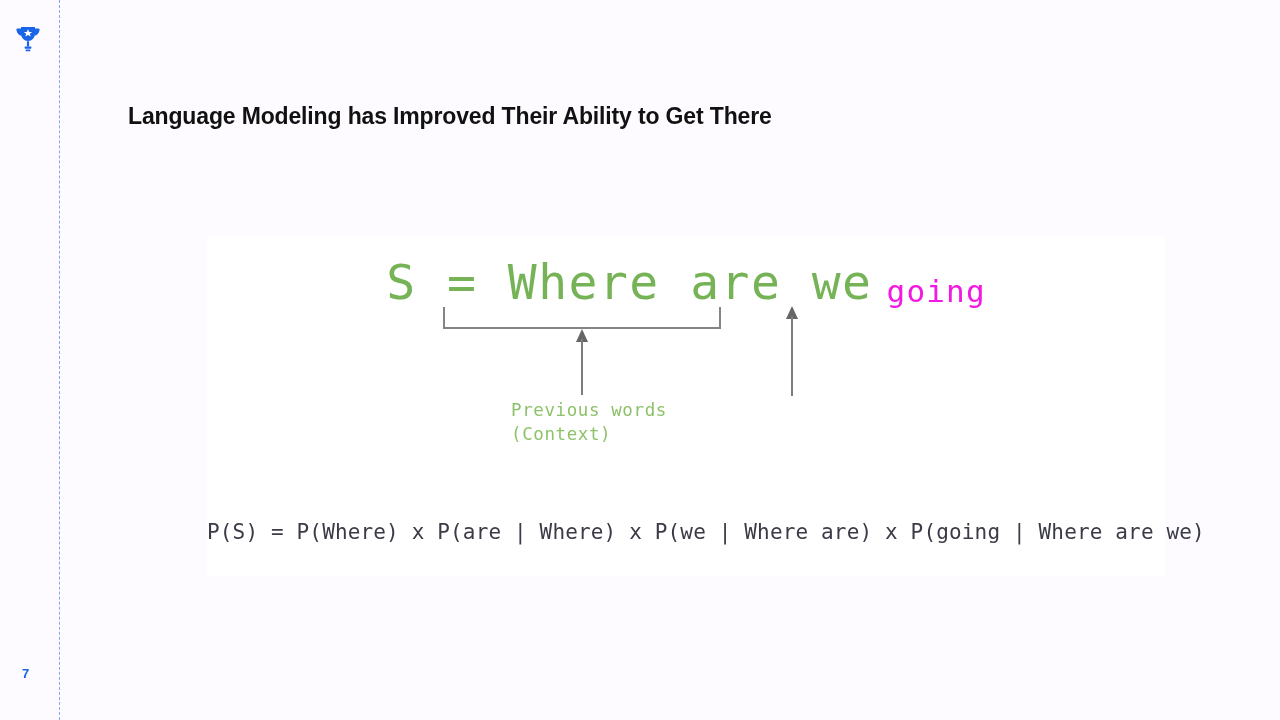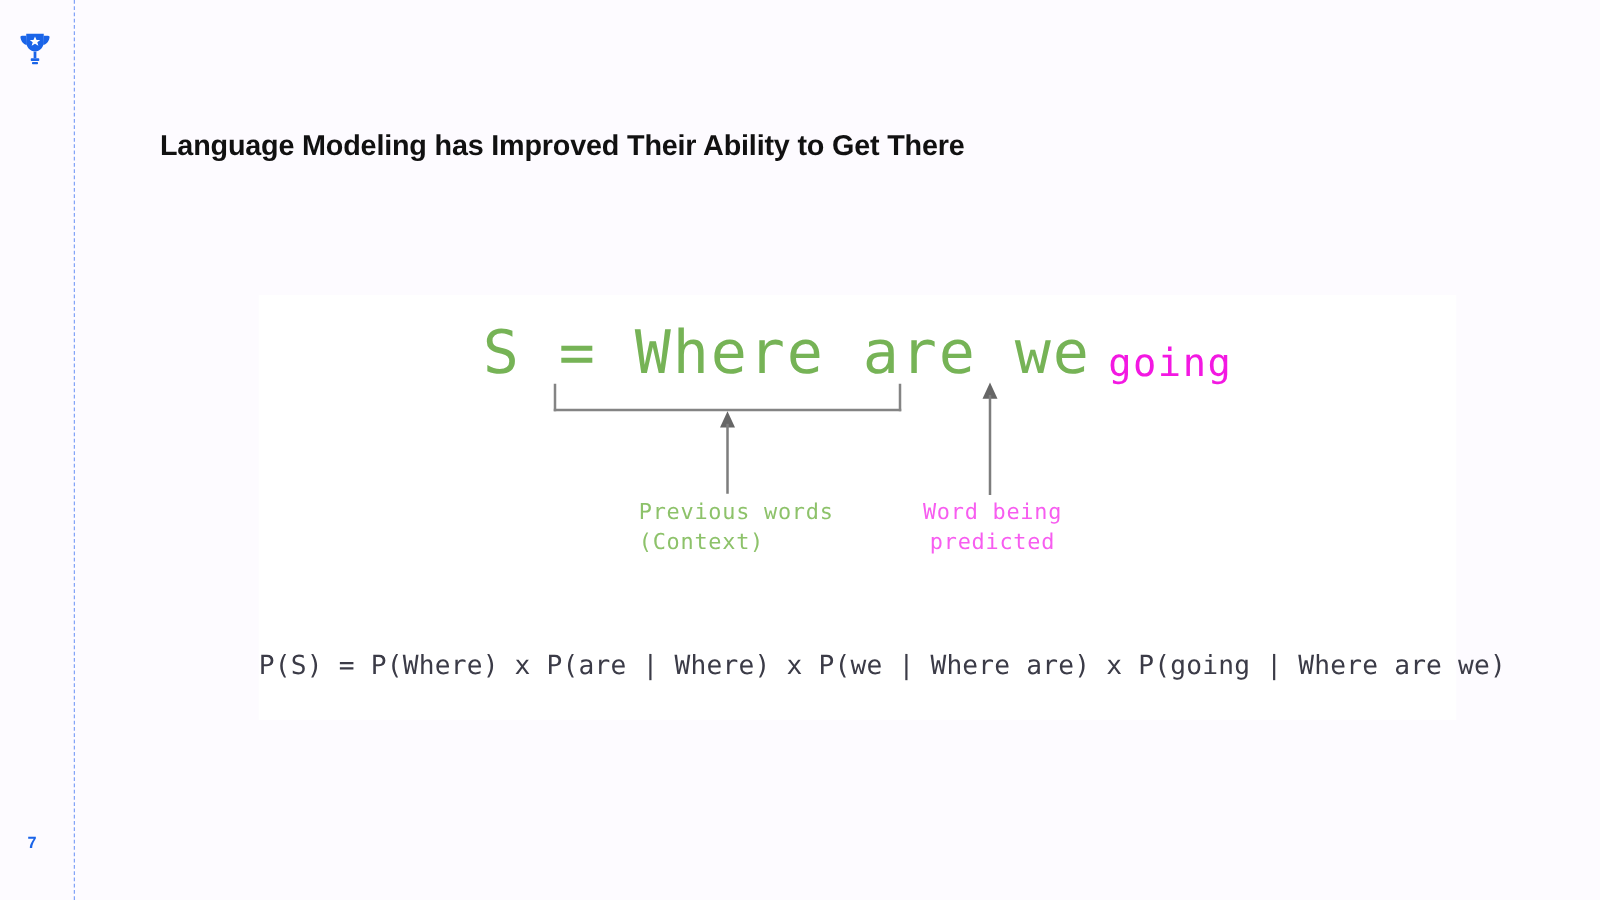--- a/index.html
+++ b/index.html
@@ -198,17 +198,15 @@
   </div>
 
   <div id="arrow-target" class="arrow-up">
     <div class="arrow-head"></div>
     <div class="arrow-shaft"></div>
   </div>
 
   <div id="caption-context" class="caption mono">Previous words
 (Context)</div>
 
-  <div id="caption-target" class="caption mono">Word being
-predicted</div>
 
   <div id="chain-formula" class="mono">P(S) = P(Where) x P(are | Where) x P(we | Where are) x P(going | Where are we)</div>
 </div>
 
 </body></html>

